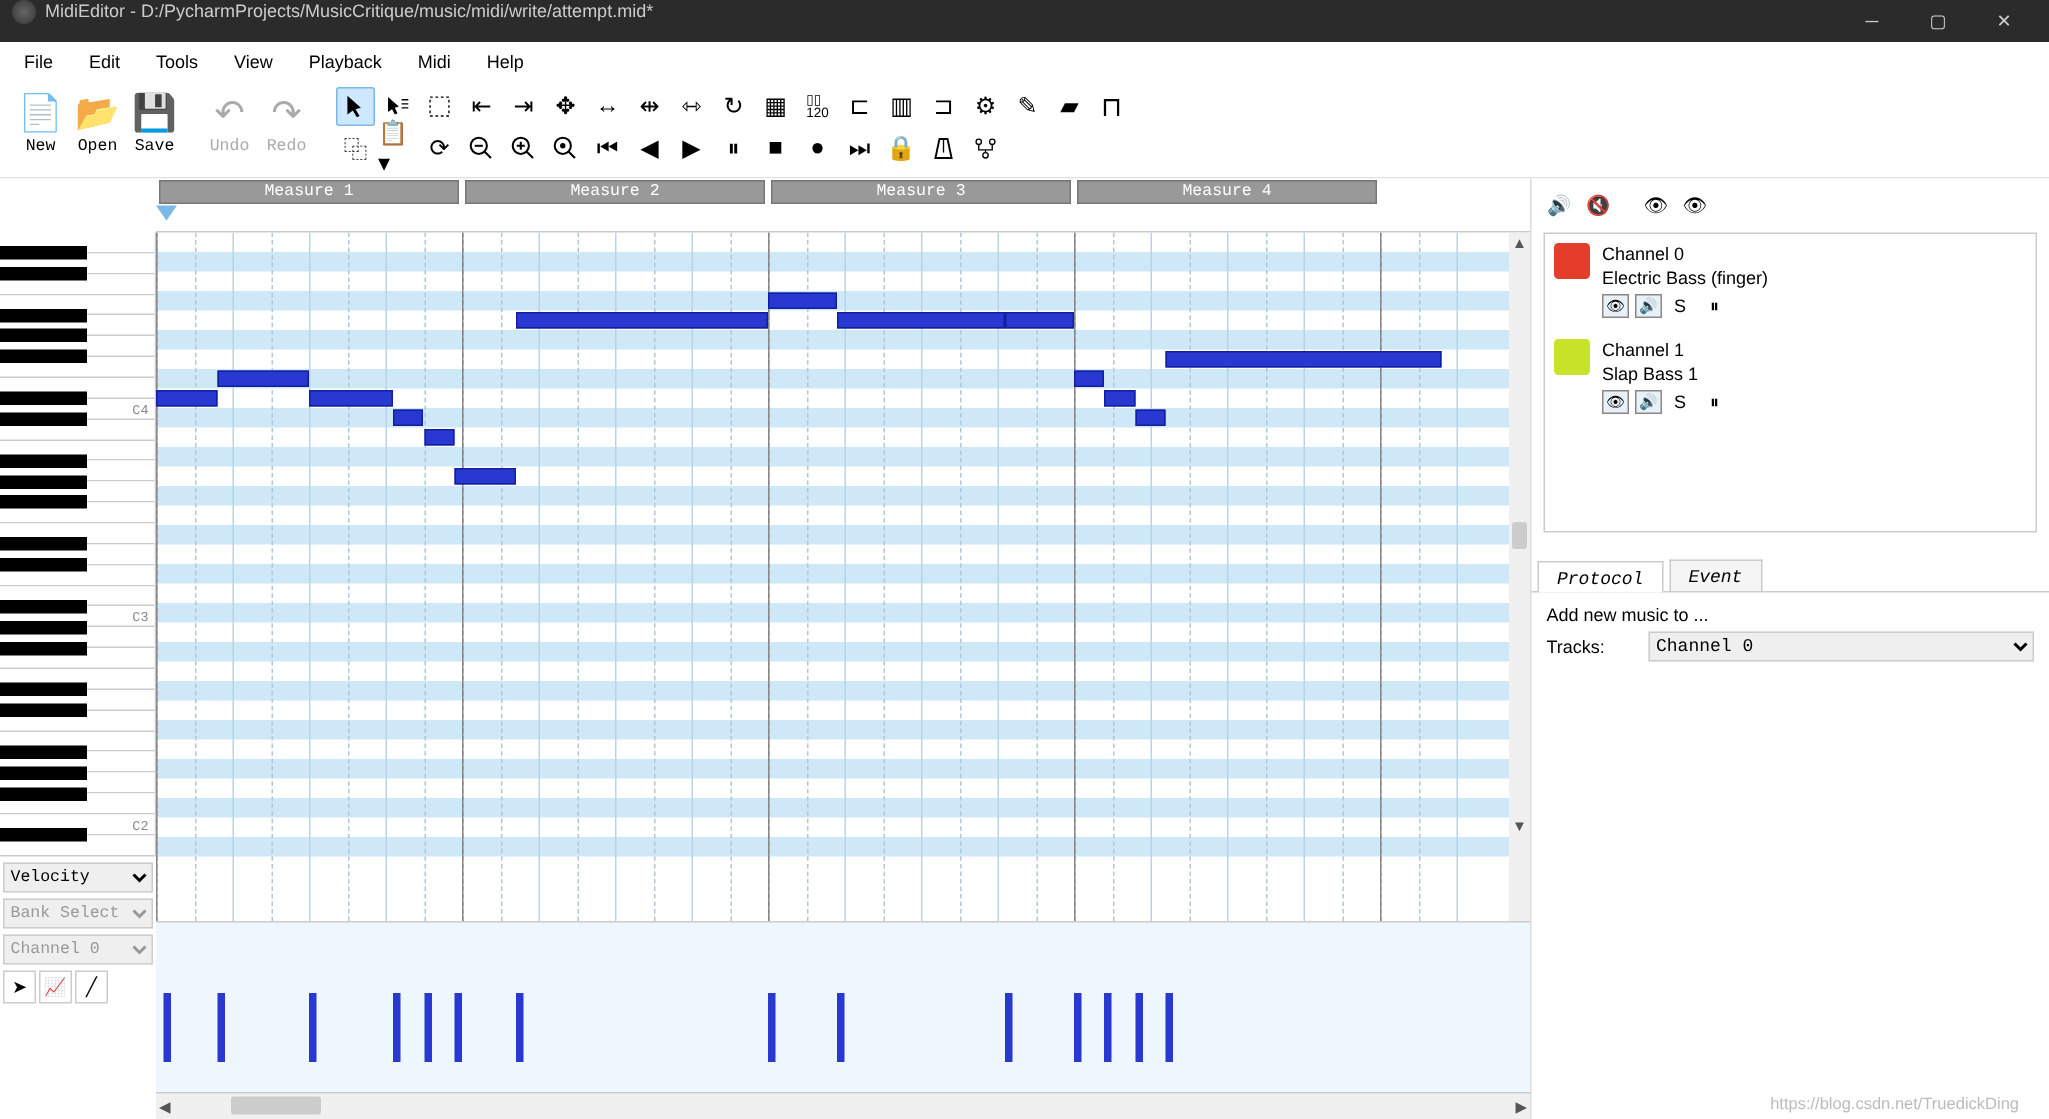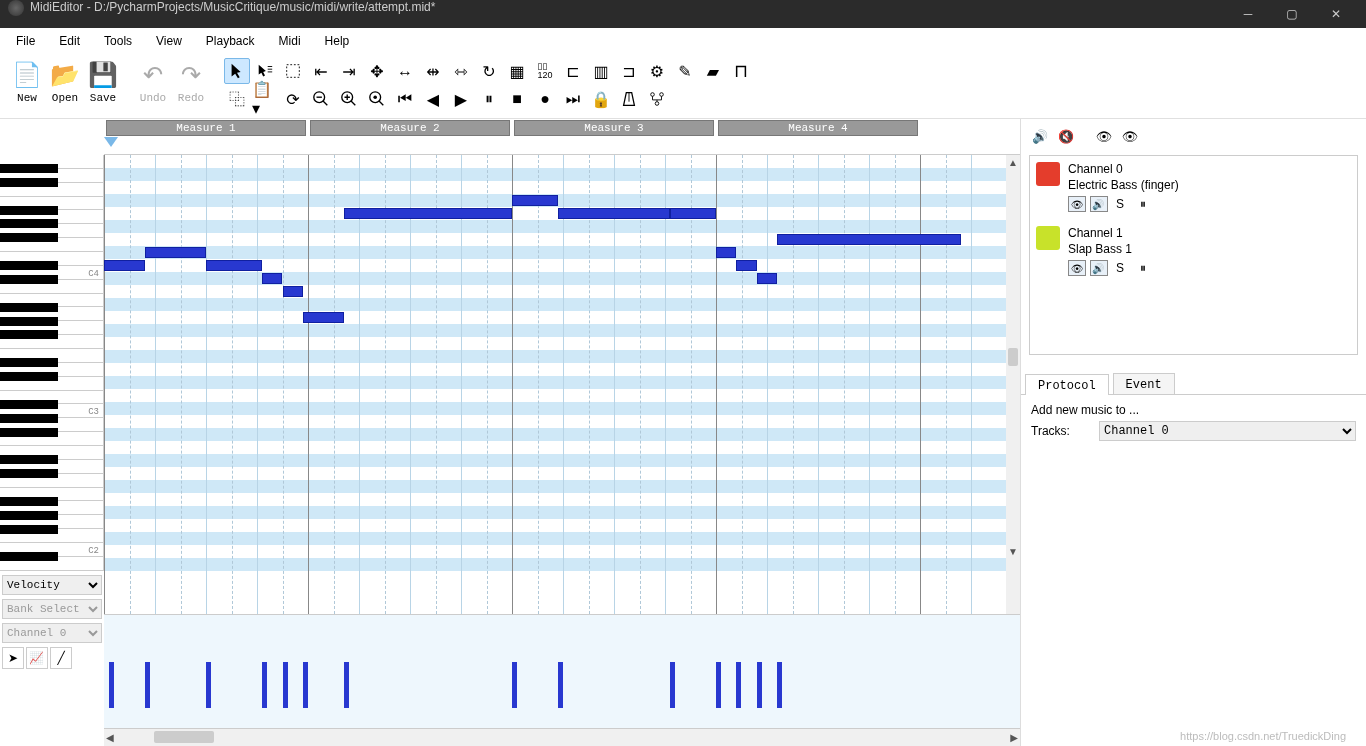--- a/index.html
+++ b/index.html
@@ -57,21 +57,21 @@
 .rtab.active { background: #fff; position: relative; top: 1px; }
 .rtabbody { padding: 8px; }
 .chbtns { display: flex; gap: 4px; margin-bottom: 10px; }
 .chbtn-mini { width: 22px; height: 18px; display: flex; align-items: center; justify-content: center; font-size: 13px; }
 .channels-list { border: 1px solid #ccc; height: 200px; overflow-y: scroll; padding: 6px; }
 .ch-item { display: flex; gap: 8px; margin-bottom: 14px; }
 .ch-color { width: 24px; height: 24px; border-radius: 3px; flex-shrink: 0; }
 .ch-info { display: flex; flex-direction: column; gap: 2px; font-family: "Courier New", monospace; font-size: 12px; }
 .ch-ctrls { display: flex; gap: 4px; align-items: center; margin-top: 2px; }
 .ch-ctrl { width: 18px; height: 16px; border: 1px solid #888; display: flex; align-items: center; justify-content: center; font-size: 10px; background: #e8f0f8; }
-.proto-tabs { display: flex; border-bottom: 1px solid #ccc; height: 22px; margin-top: 10px; }
+.proto-tabs { display: flex; border-bottom: 1px solid #ccc; height: 22px; margin-top: 10px; font-style: italic; }
 .proto-body { border: 1px solid #ccc; border-top: none; padding: 10px 14px; height: 186px; font-size: 13px; font-weight: bold; }
 .bottom-form { padding: 8px 10px 4px 10px; font-family: "Courier New", monospace; font-size: 12px; }
 .form-row { display: flex; align-items: center; gap: 8px; margin-top: 4px; }
 .form-row label { width: 60px; }
 .form-row select { flex: 1; font-family: "Courier New", monospace; font-size: 12px; height: 20px; border: 1px solid #ccc; }
 .watermark { position: absolute; right: 20px; bottom: 4px; font-size: 11px; color: rgba(120,120,120,0.5); text-align: center; }
 svg.ic { width: 18px; height: 18px; }
 </style>
 </head>
 <body>

